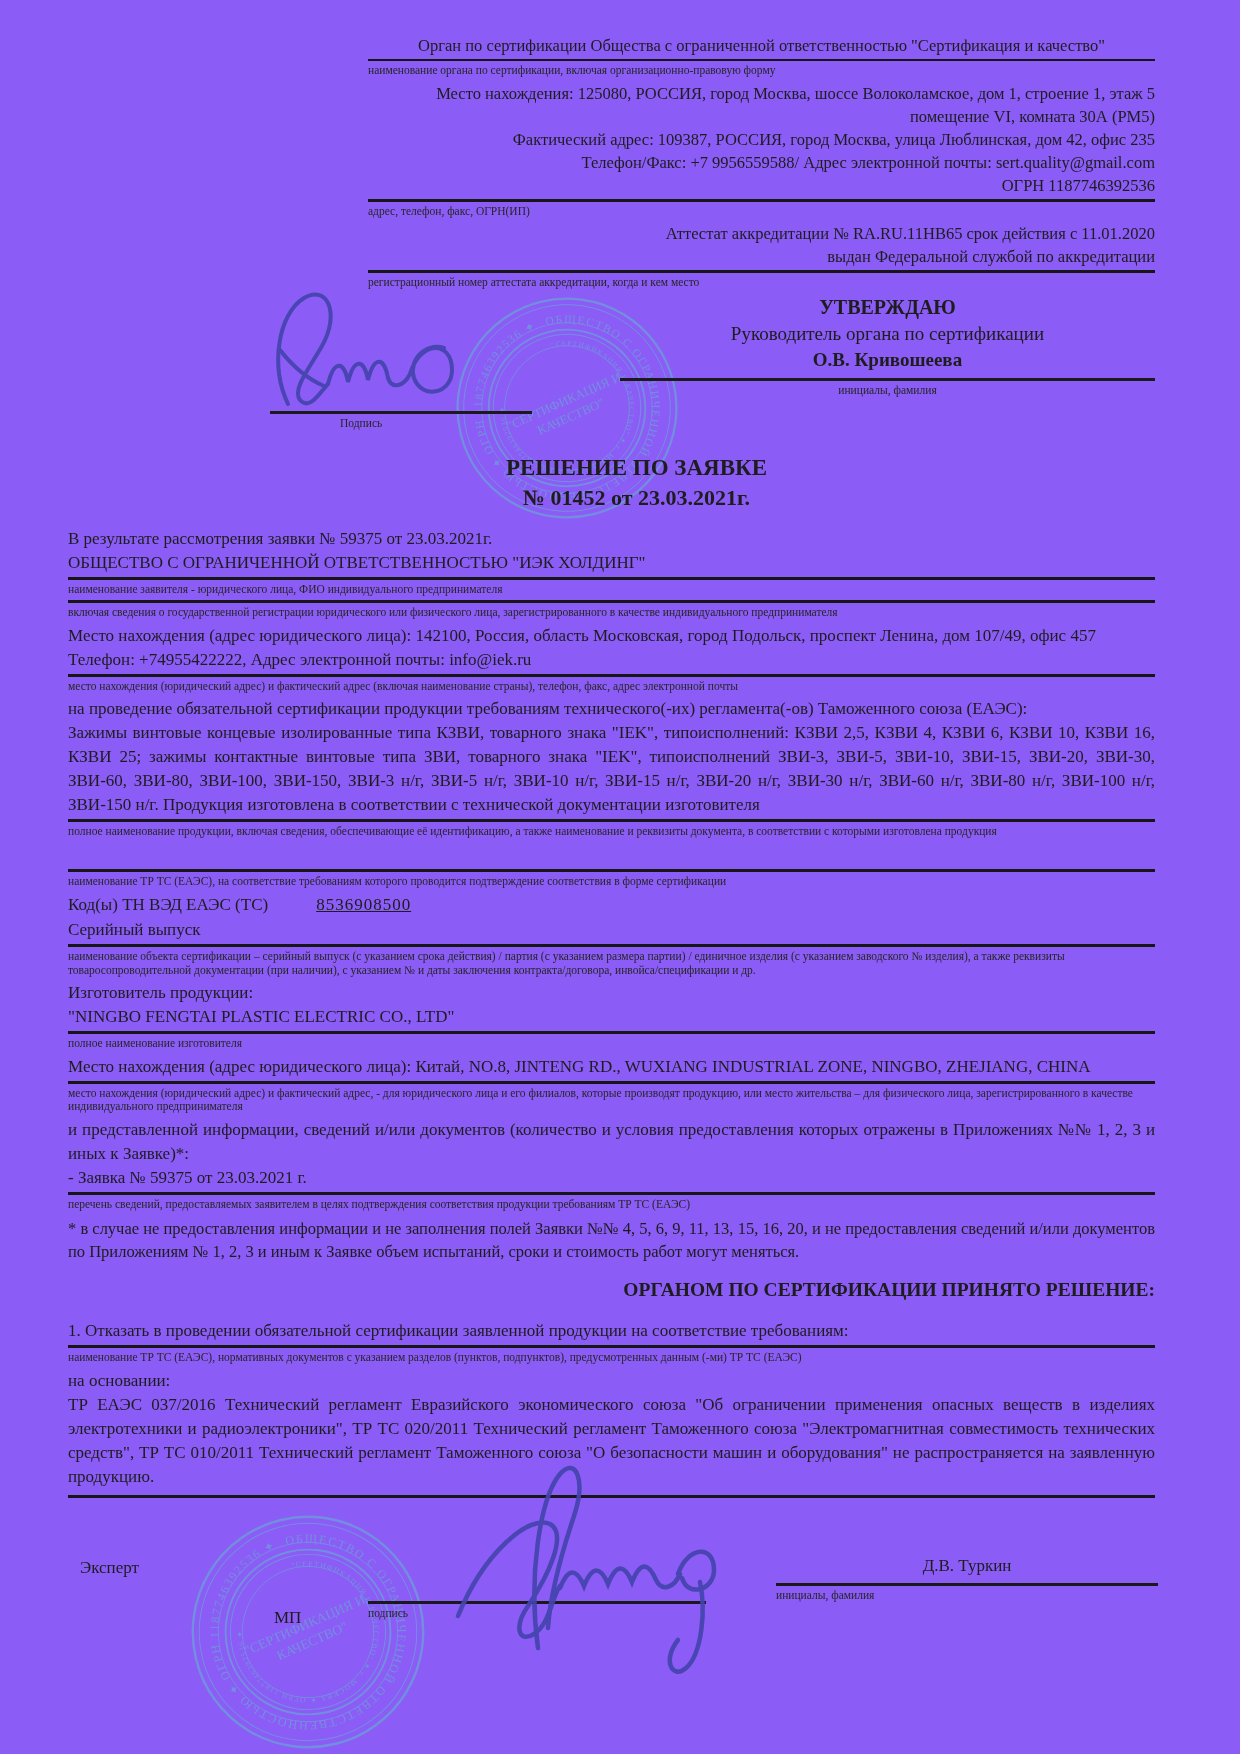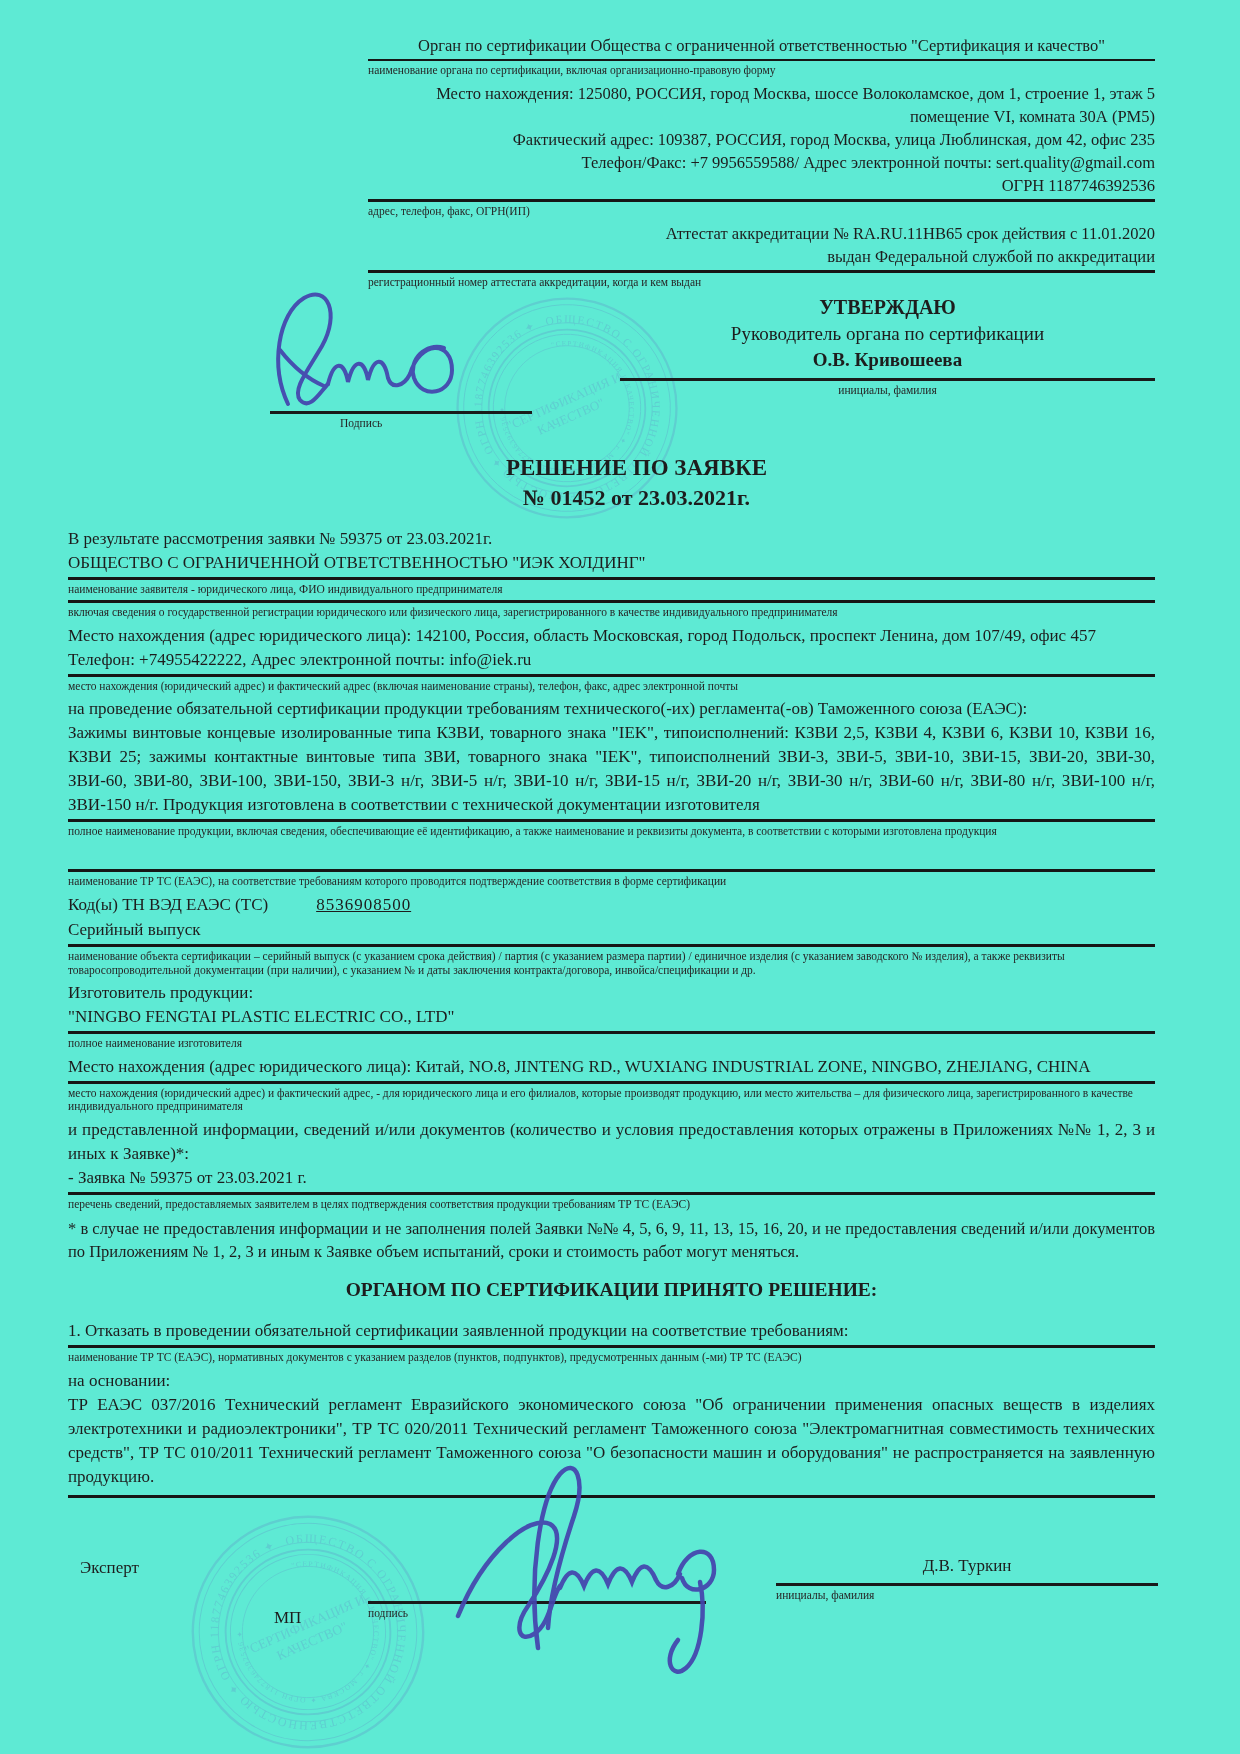--- a/index.html
+++ b/index.html
@@ -1,16 +1,16 @@
 <!DOCTYPE html>
 <html><head>
 <meta charset="utf-8">
 <style>
   html,body{margin:0;padding:0;background:#fff;}
-  .page{position:relative;width:1240px;height:1754px;background:#5eead4;overflow:hidden;
+  .page{position:relative;width:1240px;height:1754px;background:#8b5cf6;overflow:hidden;
         font-family:"Liberation Serif","DejaVu Serif",serif;color:#1d1d1d;}
   .content{position:absolute;left:68px;top:34px;width:1087px;}
   .hdr{margin-left:300px;width:787px;}
   .t16{font-size:16.5px;line-height:23px;}
   .t17{font-size:17px;line-height:24px;}
   .center{text-align:center;}
   .right{text-align:right;}
   .just{text-align:justify;}
   .b{font-weight:normal;}
   .cap{font-size:11.5px;line-height:13.5px;color:#262626;margin:3px 0 4px 0;}
@@ -22,21 +22,21 @@
   .appr-right .w2{font-size:19px;line-height:26px;}
   .appr-right .w3{font-size:19px;font-weight:bold;line-height:26px;}
   .sigline{border-top:3px solid #1a1a1a;margin-top:5px;}
   .appr-left{position:absolute;left:202px;top:112px;width:262px;}
   .titleblk{text-align:center;margin:6px 0 14px 0;transform:translateX(25px);}
   .titleblk .l1{font-size:23px;font-weight:bold;line-height:31px;}
   .titleblk .l2{font-size:22px;font-weight:bold;line-height:30px;}
   .codeline{font-size:17px;line-height:26px;}
   .codeval{text-decoration:underline;margin-left:48px;letter-spacing:1px;}
   .blankfield{height:24px;}
-  .decision-h{font-size:19.5px;font-weight:bold;text-align:center;margin:16px 0 18px 0;font-family:Liberation Serif, serif;}
+  .decision-h{font-size:19.5px;font-weight:bold;text-align:right;margin:16px 0 18px 0;font-family:Liberation Serif, serif;}
   .footer{position:relative;height:215px;margin-top:6px;}
   .abs{position:absolute;}
   .overlay{position:absolute;pointer-events:none;}
   .stamp-svg{opacity:0.55;}
   .mp{font-size:17px;z-index:5;position:absolute;}
   .fname{font-size:17px;line-height:24px;text-align:center;}
 </style>
 </head>
 <body>
 
@@ -50,21 +50,21 @@
       <div class="t16 right">Место нахождения: 125080, РОССИЯ, город Москва, шоссе Волоколамское, дом 1, строение 1, этаж 5</div>
       <div class="t16 right">помещение VI, комната 30А (РМ5)</div>
       <div class="t16 right">Фактический адрес: 109387, РОССИЯ, город Москва, улица Люблинская, дом 42, офис 235</div>
       <div class="t16 right">Телефон/Факс: +7 9956559588/ Адрес электронной почты: sert.quality@gmail.com</div>
       <div class="t16 right">ОГРН 1187746392536</div>
       <div class="rule"></div>
       <div class="cap">адрес, телефон, факс, ОГРН(ИП)</div>
       <div class="t16 right">Аттестат аккредитации № RA.RU.11НВ65 срок действия с 11.01.2020</div>
       <div class="t16 right">выдан Федеральной службой по аккредитации</div>
       <div class="rule"></div>
-      <div class="cap">регистрационный номер аттестата аккредитации, когда и кем выдан</div>
+      <div class="cap">регистрационный номер аттестата аккредитации, когда и кем место</div>
     </div>
 
     <div class="approval">
 
       <svg class="overlay stamp-svg" style="left:385px;top:0px;z-index:0;" width="228" height="228" viewBox="0 0 300 300">
         <g transform="rotate(-14 150 150)" fill="none" stroke="#5fb9cd">
           <circle cx="150" cy="150" r="144" stroke-width="3"></circle>
           <circle cx="150" cy="150" r="136" stroke-width="1.2"></circle>
           <circle cx="150" cy="150" r="103" stroke-width="2.4"></circle>
           <circle cx="150" cy="150" r="97" stroke-width="1.2"></circle>

